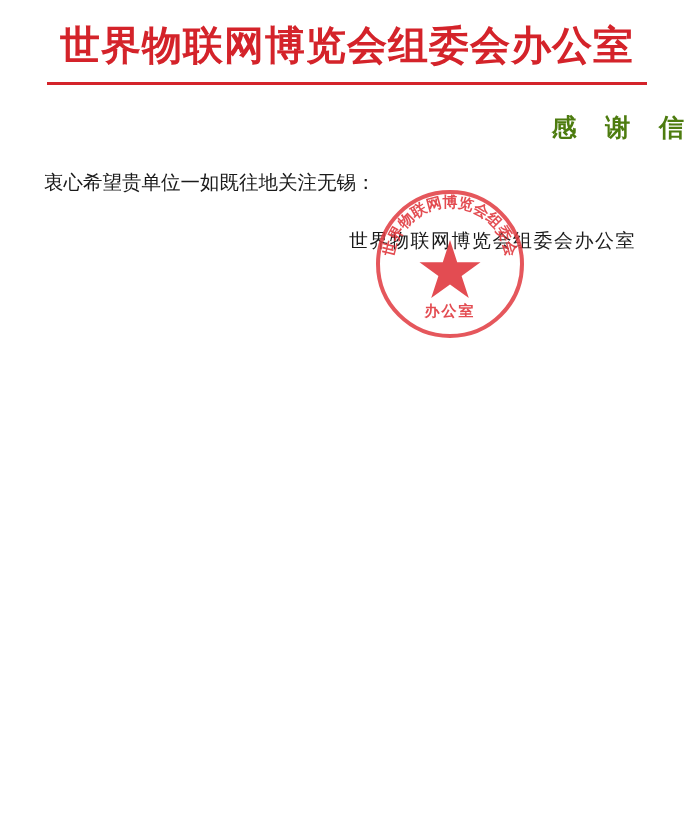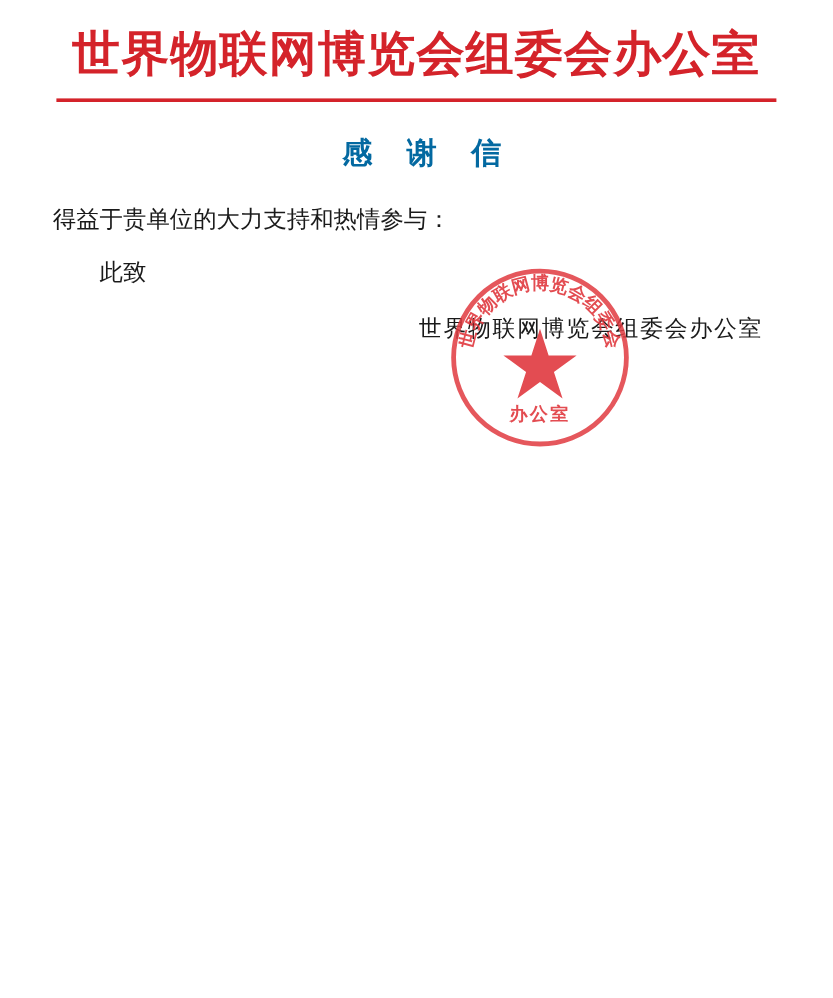--- a/index.html
+++ b/index.html
@@ -37,27 +37,27 @@
     white-space: nowrap;
   }
   .letterhead-rule {
     margin: 14px auto 0 auto;
     width: 600px;
     height: 3px;
     background: #d4232a;
   }
   
   .doc-title {
-    text-align: center;
+    text-align: right;
     font-family: "DejaVu Serif", "Liberation Serif", serif;
     font-weight: bold;
     font-size: 25px;
     letter-spacing: 10px;
     margin-top: 26px;
-    color: #0369a1;
+    color: #4d7c0f;
     padding-left: 19px;
   }
   
   .body-wrap {
     margin: 22px 44px 0 44px;
     font-family: "DejaVu Serif", "Liberation Serif", serif;
     font-size: 19.5px;
     line-height: 34px;
     color: #1a1a1a;
     text-align: justify;
@@ -132,23 +132,22 @@
 <div class="page">
 
   <div class="letterhead">
     <div class="letterhead-title">世界物联网博览会组委会办公室</div>
     <div class="letterhead-rule"></div>
   </div>
 
   <div class="doc-title">感 谢 信</div>
 
   <div class="body-wrap">
-    <p class="salutation">得益于贵单位的大力支持和热情参与：</p>
+    <p class="salutation">衷心希望贵单位一如既往地关注无锡：</p>
     <div class="spacer-sm"></div>
-    <p class="closing-line">此致</p>
   </div>
 
   <div class="signature">
 
     <div class="seal">
       <svg width="152" height="152" viewBox="0 0 152 152" xmlns="http://www.w3.org/2000/svg">
         <circle class="seal-ring" cx="76" cy="76" r="72"></circle>
         <path id="sealArc" d="M 76,76 m -57,0 a 57,57 0 1,1 114,0" fill="none"></path>
         <text class="seal-text">
           <textPath href="#sealArc" startOffset="50%" text-anchor="middle">世界物联网博览会组委会</textPath>

